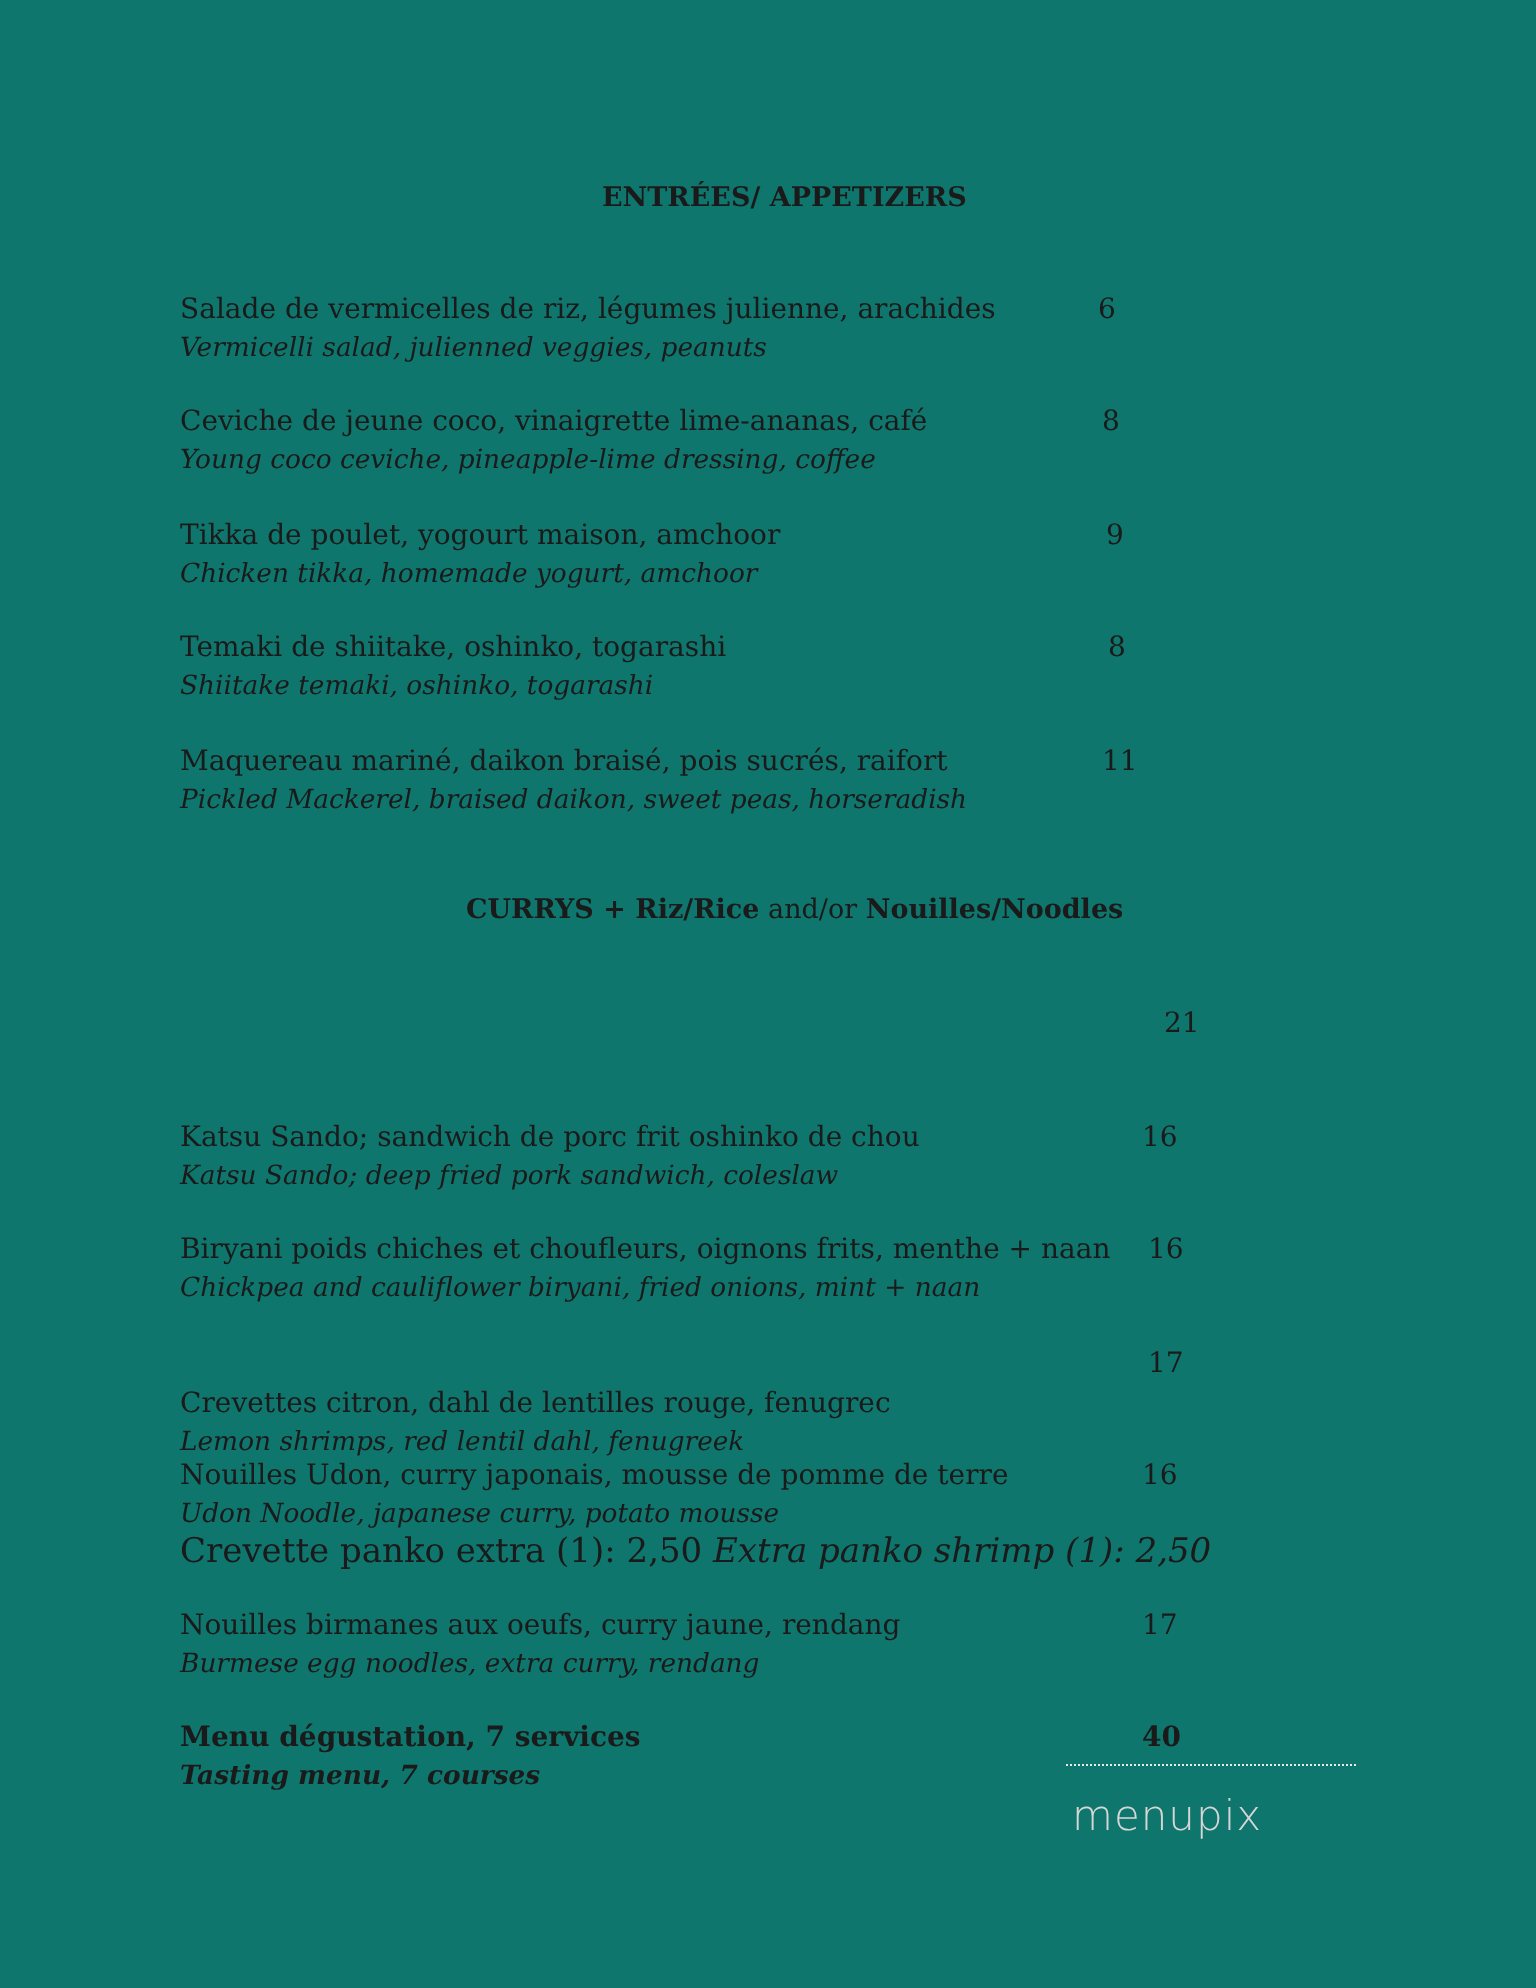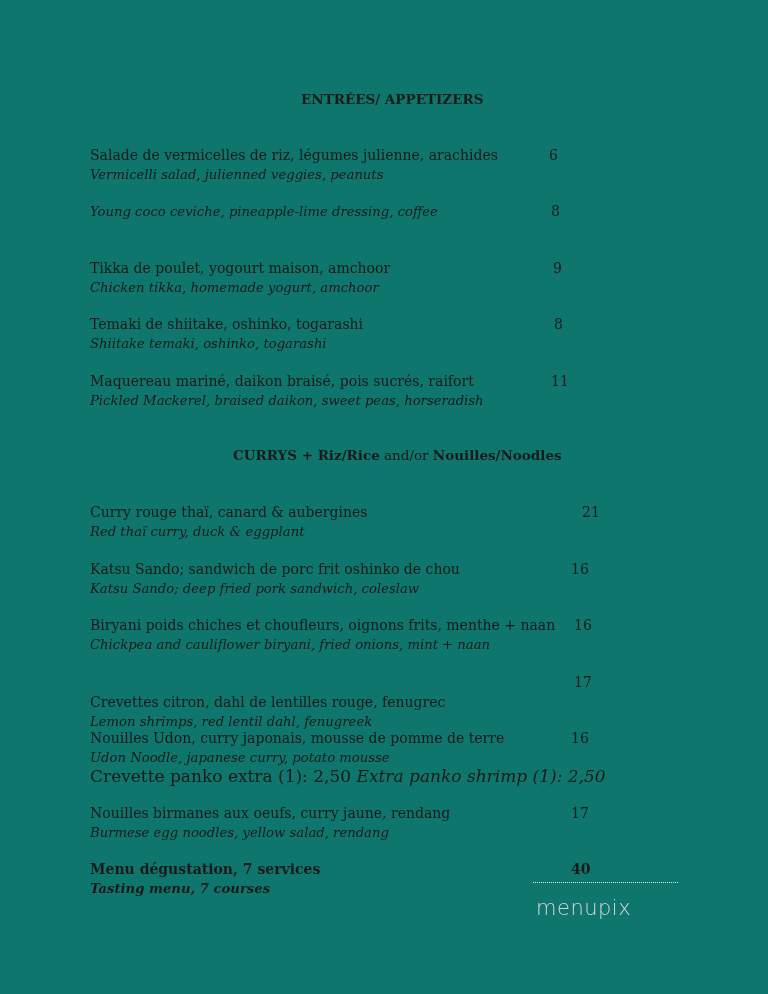--- a/index.html
+++ b/index.html
@@ -84,20 +84,21 @@
 
   <div class="section-title" style="left:301px; top:91px;">ENTRÉES/ APPETIZERS</div>
 
   <div class="item" style="top:146px;">
     <span class="fr">Salade de vermicelles de riz, légumes julienne, arachides</span>
     <span class="en">Vermicelli salad, julienned veggies, peanuts</span>
   </div>
   <div class="price" style="left:549px; top:146px;">6</div>
 
   <div class="item" style="top:202px;">
+    <span class="fr">Ceviche de jeune coco, vinaigrette lime-ananas, café</span>
     <span class="en">Young coco ceviche, pineapple-lime dressing, coffee</span>
   </div>
   <div class="price" style="left:551px; top:202px;">8</div>
 
   <div class="item" style="top:259px;">
     <span class="fr">Tikka de poulet, yogourt maison, amchoor</span>
     <span class="en">Chicken tikka, homemade yogurt, amchoor</span>
   </div>
   <div class="price" style="left:553px; top:259px;">9</div>
 
@@ -110,24 +111,20 @@
   <div class="item" style="top:372px;">
     <span class="fr">Maquereau mariné, daikon braisé, pois sucrés, raifort</span>
     <span class="en">Pickled Mackerel, braised daikon, sweet peas, horseradish</span>
   </div>
   <div class="price" style="left:551px; top:372px;">11</div>
 
   <div class="section-title" style="left:233px; top:447px;">
     <span>CURRYS + Riz/Rice</span><span class="normal"> and/or </span><span>Nouilles/Noodles</span>
   </div>
 
-  <div class="item" style="top:503px;">
-    <span class="fr">Curry rouge thaï, canard &amp; aubergines</span>
-    <span class="en">Red thaï curry, duck &amp; eggplant</span>
-  </div>
   <div class="price" style="left:582px; top:503px;">21</div>
 
   <div class="item" style="top:560px;">
     <span class="fr">Katsu Sando; sandwich de porc frit oshinko de chou</span>
     <span class="en">Katsu Sando; deep fried pork sandwich, coleslaw</span>
   </div>
   <div class="price" style="left:571px; top:560px;">16</div>
 
   <div class="item" style="top:616px;">
     <span class="fr">Biryani poids chiches et choufleurs, oignons frits, menthe + naan</span>
@@ -143,21 +140,21 @@
 
   <div class="item" style="top:729px;">
     <span class="fr">Nouilles Udon, curry japonais, mousse de pomme de terre</span>
     <span class="en">Udon Noodle, japanese curry, potato mousse</span>
     <span class="extra"><span>Crevette panko extra (1): 2,50 </span><i>Extra panko shrimp (1): 2,50</i></span>
   </div>
   <div class="price" style="left:571px; top:729px;">16</div>
 
   <div class="item" style="top:804px;">
     <span class="fr">Nouilles birmanes aux oeufs, curry jaune, rendang</span>
-    <span class="en">Burmese egg noodles, yellow salad, rendang</span>
+    <span class="en">Burmese egg noodles, extra curry, rendang</span>
   </div>
   <div class="price" style="left:571px; top:804px;">17</div>
 
   <div class="item" style="top:860px;">
     <span class="fr bold">Menu dégustation, 7 services</span>
     <span class="en bold">Tasting menu, 7 courses</span>
   </div>
   <div class="price bold" style="left:571px; top:860px;">40</div>
 
   <div class="watermark-line"></div>

